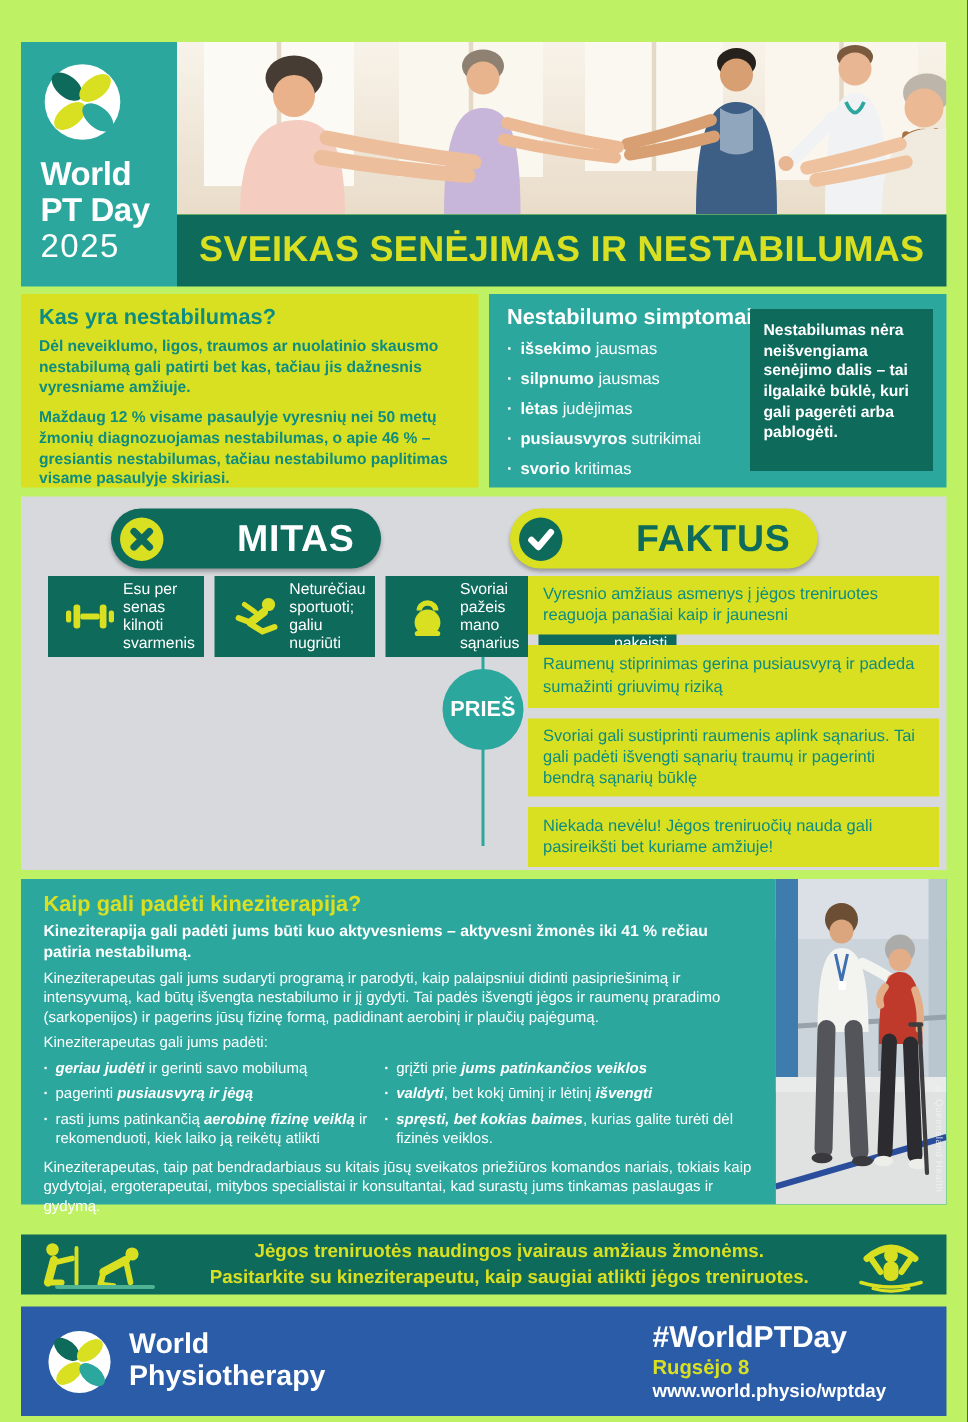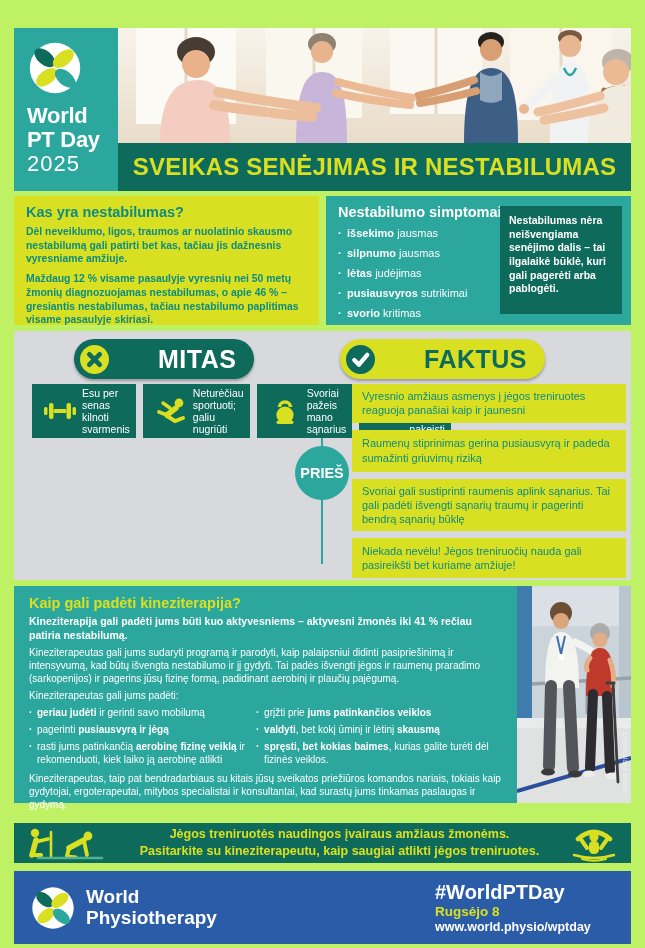--- a/index.html
+++ b/index.html
@@ -64,21 +64,21 @@
   .physio { margin-top:6px; background:#2BA79E; height:217px; position:relative; padding:9px 130px 6px 15px; color:#fff; }
   .physio h3 { color:#D9E021; font-size:14.5px; margin-bottom:4px; }
   .physio .intro { font-size:10.5px; font-weight:bold; line-height:1.3; margin-bottom:4px; }
   .physio .body { font-size:10px; line-height:1.3; margin-bottom:4px; }
   .physio .cols { display:flex; gap:10px; }
   .physio ul { list-style:none; }
   .col-l { flex:0 0 46%; }
   .col-r { flex:1; }
   .physio li { font-size:10px; line-height:1.3; margin-bottom:4px; padding-left:8px; position:relative; }
   .physio li::before { content:"·"; position:absolute; left:0; font-weight:bold; }
-  .physio li b { font-weight:bold; }
+  .physio li b { font-weight:bold;font-style:italic; }
   .physio .p2 { margin-top:2px; }
   .photo-side { position:absolute; right:0; top:0; width:114px; height:217px; overflow:hidden; }
   .photo-side svg { display:block; }
   .credit { position:absolute; right:2px; bottom:8px; writing-mode:vertical-rl; font-size:6.5px; color:#F2F2F2; opacity:0.85; letter-spacing:0.4px; }
 
   
   .banner { margin-top:20px; background:#0E6A5B; height:40px; display:flex; align-items:center; padding:0 10px; gap:25px; }
   .banner-icon-l svg, .banner-icon-r svg { display:block; }
   .banner-text { flex:1; text-align:center; color:#D9E021; font-weight:bold; font-size:12.5px; line-height:1.4; }
 
@@ -292,25 +292,25 @@
 
     <section class="physio">
       <h3>Kaip gali padėti kineziterapija?</h3>
       <p class="intro">Kineziterapija gali padėti jums būti kuo aktyvesniems – aktyvesni žmonės iki 41 % rečiau patiria nestabilumą.</p>
       <p class="body">Kineziterapeutas gali jums sudaryti programą ir parodyti, kaip palaipsniui didinti pasipriešinimą ir intensyvumą, kad būtų išvengta nestabilumo ir jį gydyti. Tai padės išvengti jėgos ir raumenų praradimo (sarkopenijos) ir pagerins jūsų fizinę formą, padidinant aerobinį ir plaučių pajėgumą.</p>
       <p class="body">Kineziterapeutas gali jums padėti:</p>
       <div class="cols">
         <ul class="col-l">
           <li><b>geriau judėti</b><span> ir gerinti savo mobilumą</span><b></b><span></span></li>
           <li><b></b><span>pagerinti </span><b>pusiausvyrą ir jėgą</b><span></span></li>
-          <li><b></b><span>rasti jums patinkančią </span><b>aerobinę fizinę veiklą</b><span> ir rekomenduoti, kiek laiko ją aerobinę atlikti</span></li>
+          <li><b></b><span>rasti jums patinkančią </span><b>aerobinę fizinę veiklą</b><span> ir rekomenduoti, kiek laiko ją reikėtų atlikti</span></li>
         </ul>
         <ul class="col-r">
           <li><b></b><span>grįžti prie </span><b>jums patinkančios veiklos</b><span></span></li>
-          <li><b>valdyti</b><span>, bet kokį ūminį ir lėtinį </span><b>skausmą</b><span></span></li>
+          <li><b>valdyti</b><span>, bet kokį ūminį ir lėtinį </span><b>išvengti</b><span></span></li>
           <li><b>spręsti, bet kokias baimes</b><span>, kurias galite turėti dėl fizinės veiklos.</span><b></b><span></span></li>
         </ul>
       </div>
       <p class="body p2">Kineziterapeutas, taip pat bendradarbiaus su kitais jūsų sveikatos priežiūros komandos nariais, tokiais kaip gydytojai, ergoterapeutai, mitybos specialistai ir konsultantai, kad surastų jums tinkamas paslaugas ir gydymą.</p>
       <div class="photo-side">
         <svg viewBox="0 0 114 217" width="114" height="217" preserveAspectRatio="none">
           <rect x="0" y="0" width="114" height="132" fill="#CBD4DB"></rect>
           <rect x="0" y="0" width="114" height="40" fill="#DAE0E5"></rect>
           <rect x="102" y="0" width="12" height="132" fill="#B9C5CF"></rect>
           <rect x="0" y="0" width="15" height="152" fill="#3E7CAE"></rect>

